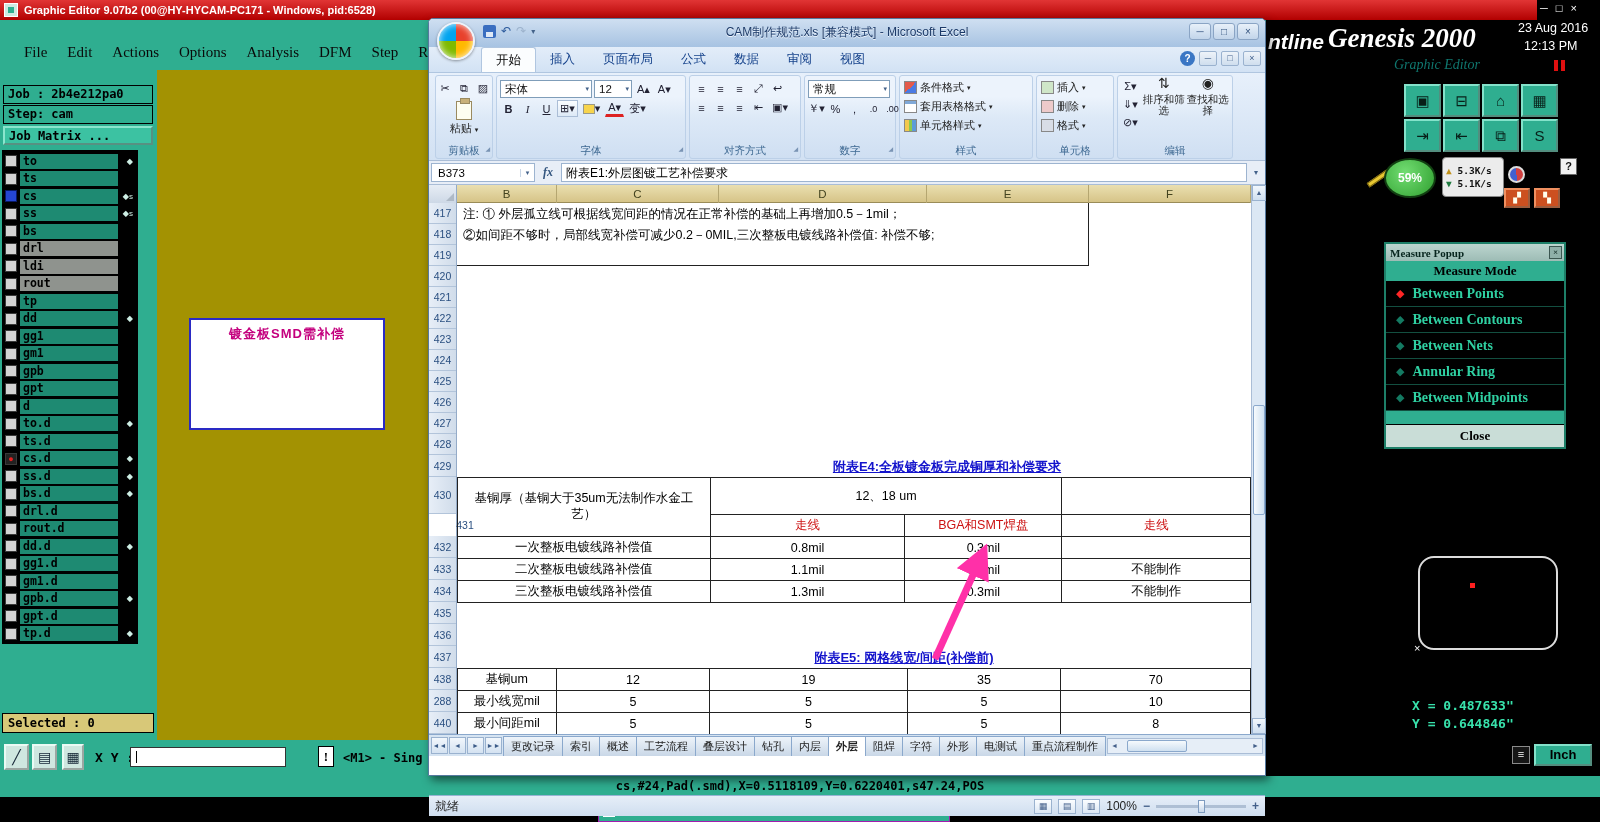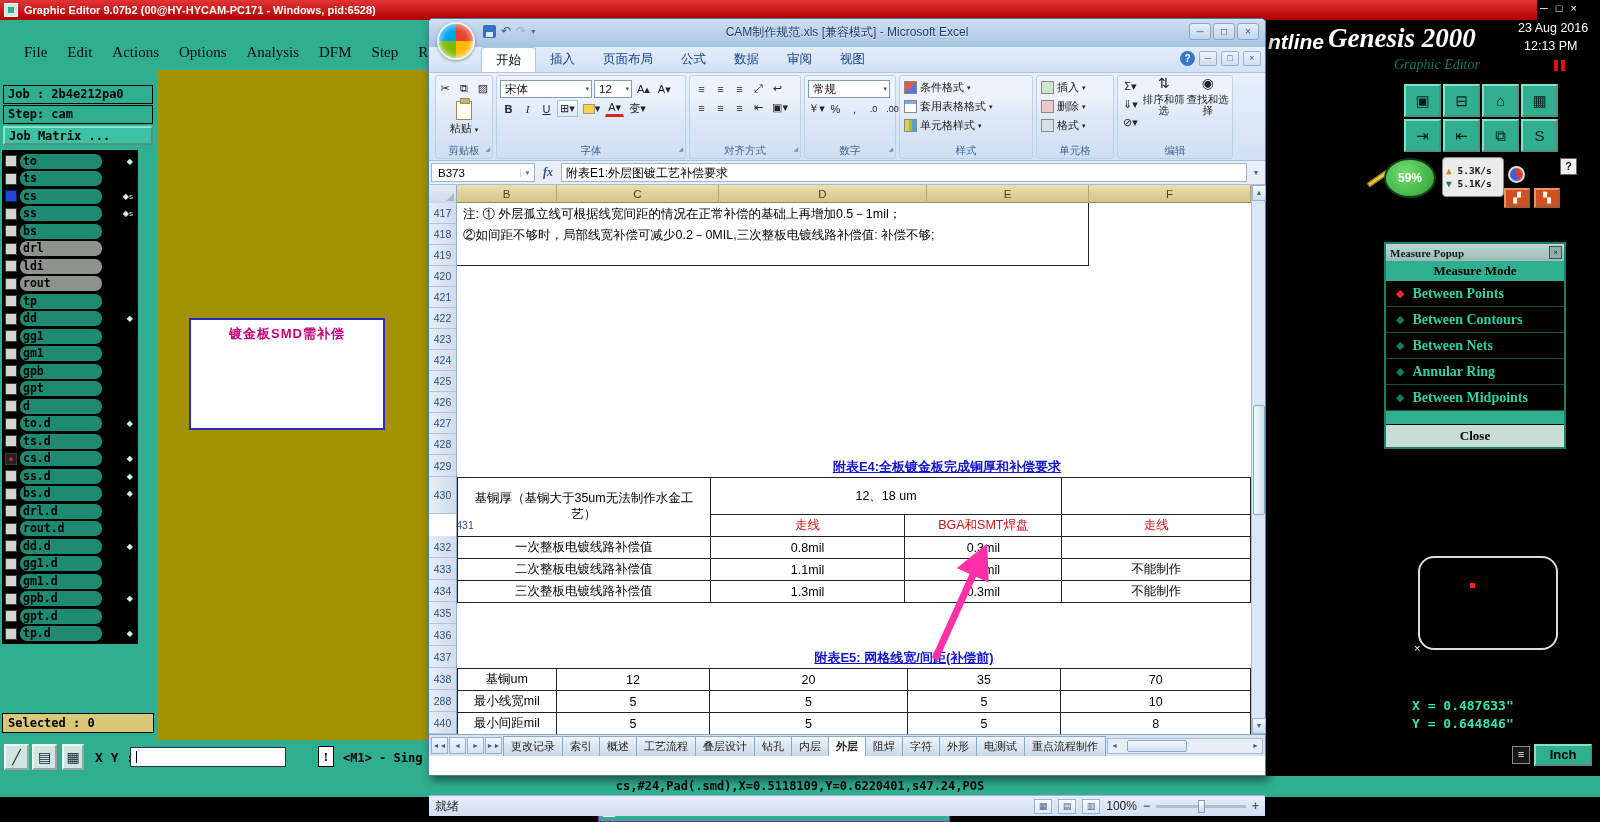--- a/index.html
+++ b/index.html
@@ -24,22 +24,22 @@
   .ge-box{position:absolute;left:3px;width:150px;height:19px;border:1px solid #000;
     font:bold 12px "DejaVu Sans Mono",monospace;line-height:17px;padding-left:4px;color:#000;}
   .ge-matrix{background:#3cc2a2;border:2px outset #8ae5cd;}
   .layer-panel{position:absolute;left:2px;top:80px;width:136px;height:494px;background:#000;
     border:1px solid #000;padding:2px 1px 1px 1px;}
   .layer-row{height:16.5px;margin-bottom:1px;display:flex;align-items:center;}
   .layer-check{width:12px;height:12px;background:#d4d4d4;border:1px solid #3a3a3a;margin:0 3px 0 1px;
     flex:none;font-size:9px;line-height:10px;text-align:center;color:#e42020;}
   .layer-check.blue{background:#2546d2;border-color:#0a1a66;}
   .layer-check.red{background:#222;}
-  .layer-name{width:82px;height:15px;font:bold 11.5px "DejaVu Sans Mono",monospace;color:#000;
-    padding-left:3px;line-height:14px;flex:none;border-radius:7px;}
+  .layer-name{width:98px;height:15px;font:bold 11.5px "DejaVu Sans Mono",monospace;color:#000;
+    padding-left:3px;line-height:14px;flex:none;}
   .layer-name.teal{background:#1e8a72;}
   .layer-name.gray{background:#8f938e;}
   .layer-marker{flex:1;color:#cdeee4;font-size:8px;text-align:right;padding-right:3px;line-height:15px;}
   .selected-box{position:absolute;left:2px;top:643px;width:152px;height:20px;background:#d8c878;
     border:1px solid #000;font:bold 12px "DejaVu Sans Mono",monospace;line-height:18px;padding-left:5px;}
   .ge-canvas{position:absolute;left:157px;top:50px;width:271px;height:670px;background:#a39202;}
   .canvas-note{position:absolute;left:32px;top:248px;width:196px;height:112px;background:#fff;
     border:2px solid #2a2ac4;}
   .canvas-note span{display:block;margin-top:5px;text-align:center;color:#c4007e;
     font:bold 13px "Liberation Sans",sans-serif;letter-spacing:1px;}
@@ -798,21 +798,21 @@
             <col style="width:100px">
             <col style="width:162px">
             <col style="width:208px">
             <col style="width:162px">
             <col style="width:200px">
           </colgroup>
         <tbody>
             <tr style="height:22px">
           <td>基铜um</td>
           <td>12</td>
-          <td>20</td>
+          <td>19</td>
           <td>35</td>
           <td>70</td>
         </tr>
         <tr style="height:22px">
           <td>最小线宽mil</td>
           <td>5</td>
           <td>5</td>
           <td>5</td>
           <td>10</td>
         </tr>

